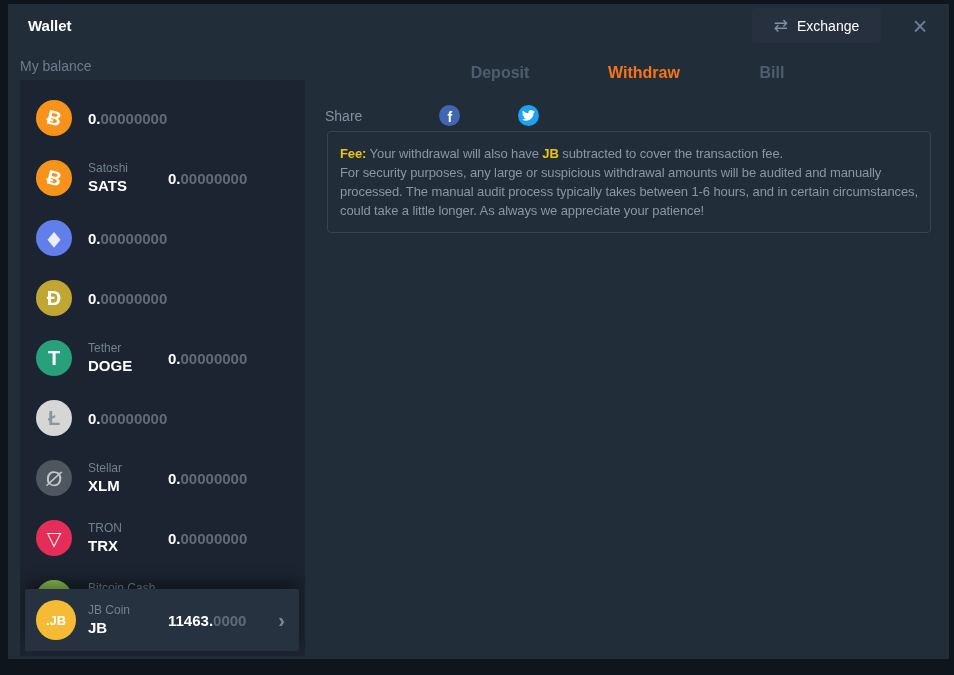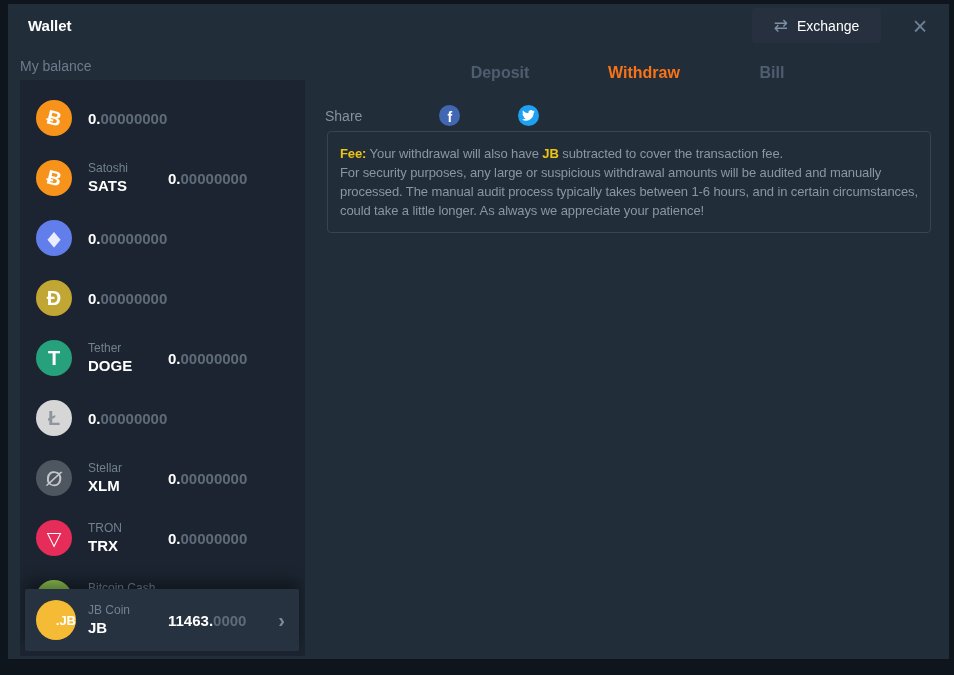--- a/index.html
+++ b/index.html
@@ -50,21 +50,21 @@
   .coin-symbol { font-size:15px; font-weight:700; color:#fff; line-height:19px; }
   .coin-amount { font-size:15px; white-space:nowrap; }
   .amt-bold { color:#fff; font-weight:700; }
   .amt-dim { color:#606b79; font-weight:700; }
   .pinned-row {
     position:absolute; left:5px; right:6px; bottom:5px; height:62px; z-index:2;
     background:#273240; border-radius:2px;
     box-shadow:0 -8px 14px rgba(0,0,0,.38);
     display:flex; align-items:center; padding:0 14px 0 11px; cursor:pointer;
   }
-  .pinned-row .coin-icon { width:40px; height:40px; flex:0 0 40px; margin-right:12px; font-size:13px;justify-content:flex-end; }
+  .pinned-row .coin-icon { width:40px; height:40px; flex:0 0 40px; margin-right:12px; font-size:13px; }
   .chevron { margin-left:auto; color:#7e8a99; font-size:20px; font-weight:700; line-height:1; }
   
   .tab { position:absolute; top:60px; transform:translateX(-50%); font-size:16px; color:#4e5e6e; cursor:pointer; white-space:nowrap;font-weight:bold; }
   .tab.active { color:#f97316; font-weight:700; }
   .tab-deposit { left:492px; }
   .tab-withdraw { left:636px; }
   .tab-bill { left:764px; }
   
   .share-row { position:absolute; left:317px; top:101px; display:flex; align-items:center;gap:48px; }
   .share-label { font-size:14px; color:#8492a0; margin-right:29px; }

